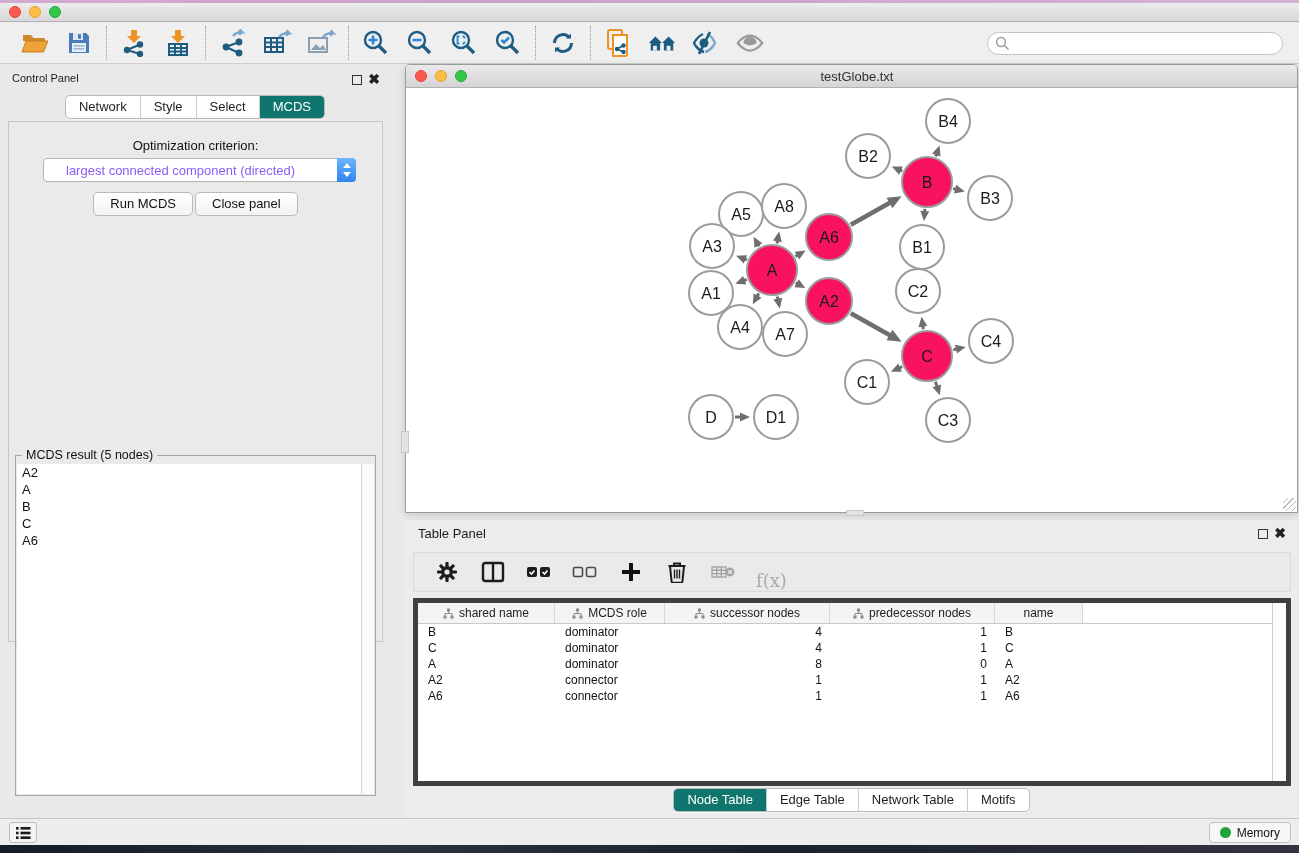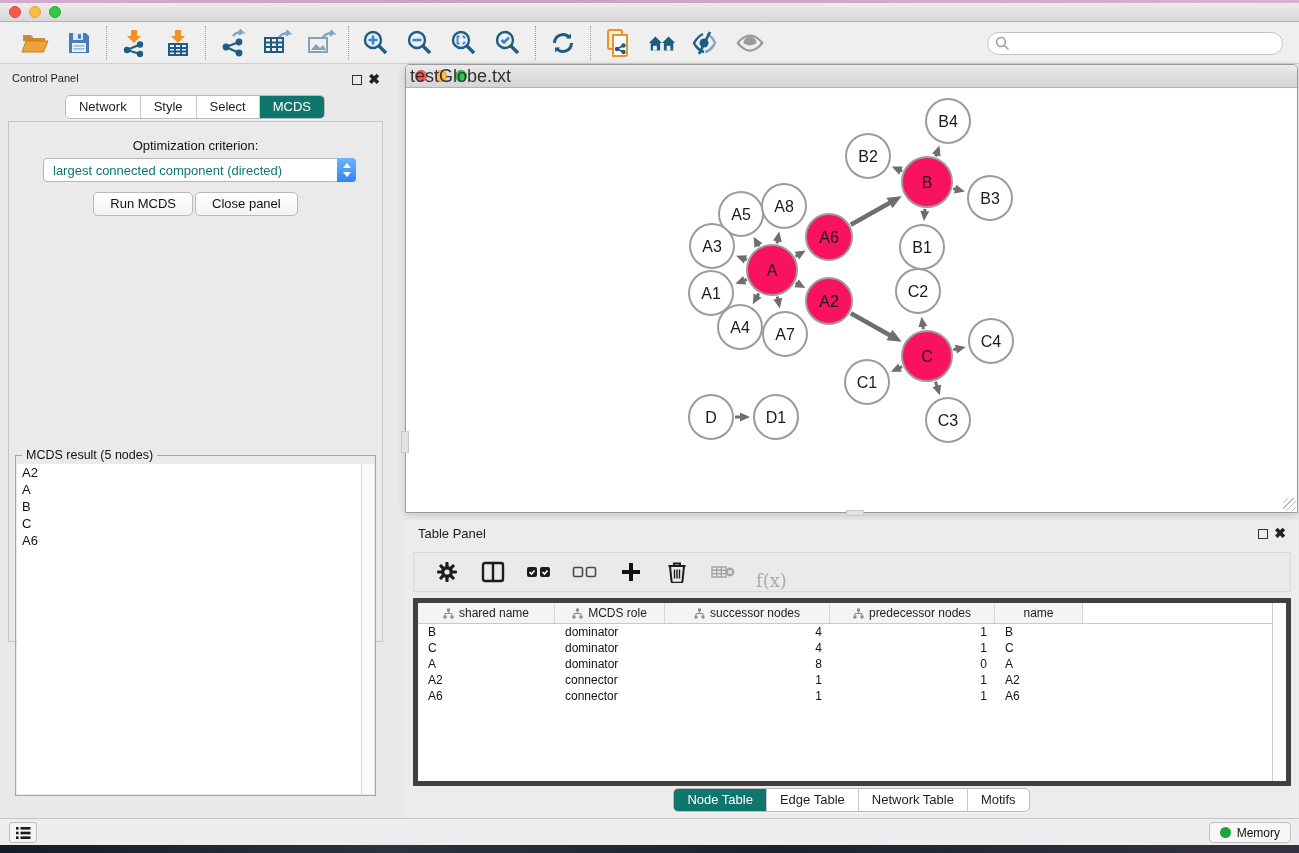--- a/index.html
+++ b/index.html
@@ -45,21 +45,21 @@
     white-space:nowrap; }
   .seg-item:last-child { border-right:none; }
   .seg-item.active { background:#0f766e; color:#fff; }
   .cp-tabbar { position:absolute; left:0; top:31px; width:100%; display:flex; justify-content:center; }
 
   .cp-body { position:absolute; left:8px; top:57px; width:375px; height:521px;
     background:#eaeaea; border:1px solid #c6c6c6; }
   .opt-label { margin-top:16px; text-align:center; font-size:13px; color:#111; }
   .dropdown { position:absolute; left:34px; top:36px; width:313px; height:24px; background:#fff;
     border:1px solid #b4b4b4; border-radius:4px; display:flex; align-items:center; }
-  .dropdown-value { flex:1; font-size:13px; color:#0f766e; padding-left:9px; white-space:nowrap; overflow:hidden; }
+  .dropdown-value { flex:1; font-size:13px; color:#8b5cf6; padding-left:22px; white-space:nowrap; overflow:hidden; }
   .dd-stepper { width:19px; height:24px; margin-right:-1px; border-radius:0 4px 4px 0;
     background:linear-gradient(#6fb5fd,#2f84f0); position:relative; }
   .dd-stepper:before, .dd-stepper:after { content:""; position:absolute; left:5.5px; border-left:4px solid transparent; border-right:4px solid transparent; }
   .dd-stepper:before { top:5px; border-bottom:5px solid #fff; }
   .dd-stepper:after { bottom:5px; border-top:5px solid #fff; }
   .btn-row { position:absolute; left:0; top:70px; width:100%; display:flex; justify-content:center; gap:2px; }
   .push-btn { background:linear-gradient(#ffffff,#f3f3f3); border:1px solid #b9b9b9; border-radius:5px;
     font-size:13px; color:#111; padding:3px 16px 4px 16px; font-family:inherit; }
 
   .groupbox { position:absolute; left:6px; top:333px; width:361px; height:341px; border:1px solid #a5a5a5; }
@@ -67,21 +67,21 @@
   .result-list { position:absolute; left:1px; top:8px; width:345px; height:330px; background:#fff; overflow:hidden; }
   .result-item { font-size:13px; color:#111; padding:1px 0 1px 5px; line-height:15px; }
   .result-scroll { position:absolute; right:1px; top:8px; width:13px; height:330px; background:#fafafa; border-left:1px solid #d4d4d4; }
 
   
   .net-window { position:absolute; left:405px; top:64px; width:893px; height:449px;
     border:1px solid #9a9a9a; border-radius:5px 5px 0 0; background:#fff;
     box-shadow:0 2px 8px rgba(0,0,0,.15); }
   .net-titlebar { height:23px; background:linear-gradient(#ebe9eb,#d5d3d5); border-bottom:1px solid #b3b1b3;
     border-radius:4px 4px 0 0; position:relative; display:flex; align-items:center; }
-  .net-title { position:absolute; left:4px; right:0; text-align:left; font-size:18px; color:#333; }
+  .net-title { position:absolute; left:11px; right:0; text-align:center; font-size:13px; color:#333; }
   .net-canvas { position:relative; width:891px; height:424px; background:#fff; overflow:hidden; }
   .net-canvas svg { position:absolute; left:0; top:0; }
   .grip-left { position:absolute; left:-5px; top:366px; width:8px; height:22px; background:#e3e3e3; border:1px solid #c8c8c8; }
   .resize-grip { position:absolute; right:1px; bottom:1px; width:13px; height:13px;
     background:repeating-linear-gradient(135deg, transparent 0 3px, #b9b9b9 3px 4px); }
   .grip-bottom { position:absolute; left:440px; bottom:-4px; width:18px; height:6px; background:#e3e3e3; border:1px solid #c8c8c8; }
 
   
   .table-panel { position:absolute; left:405px; top:520px; width:893px; height:298px; background:#ececec; }
   .tp-head { position:absolute; left:0; top:4px; width:100%; height:20px; }

